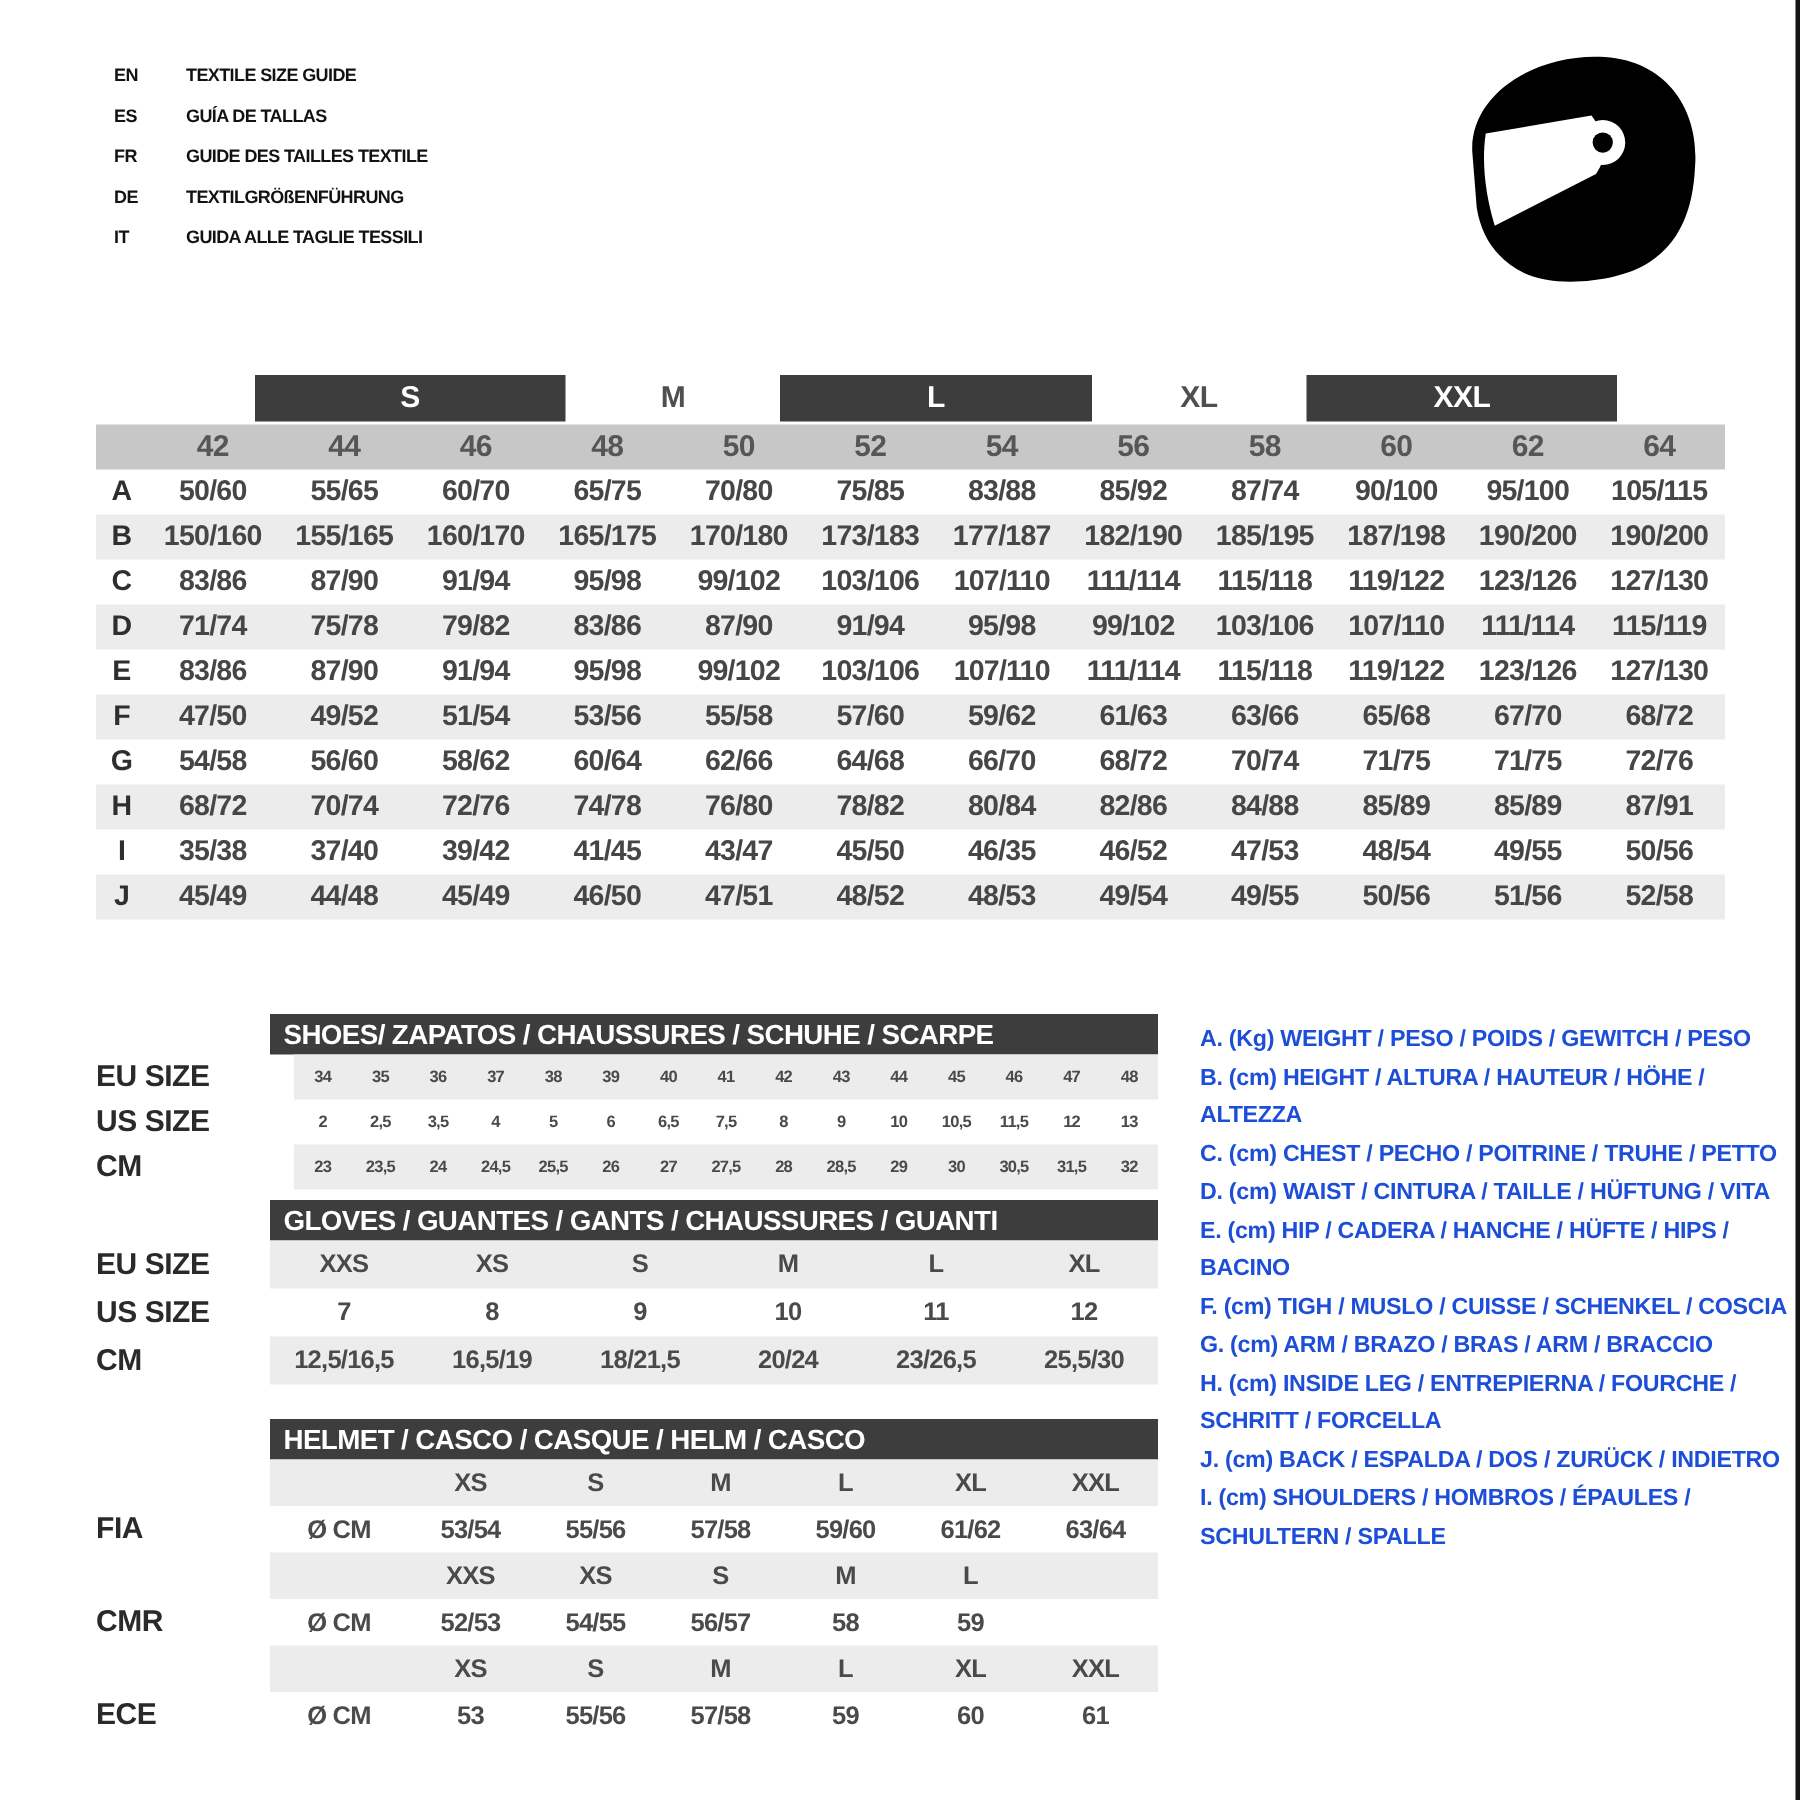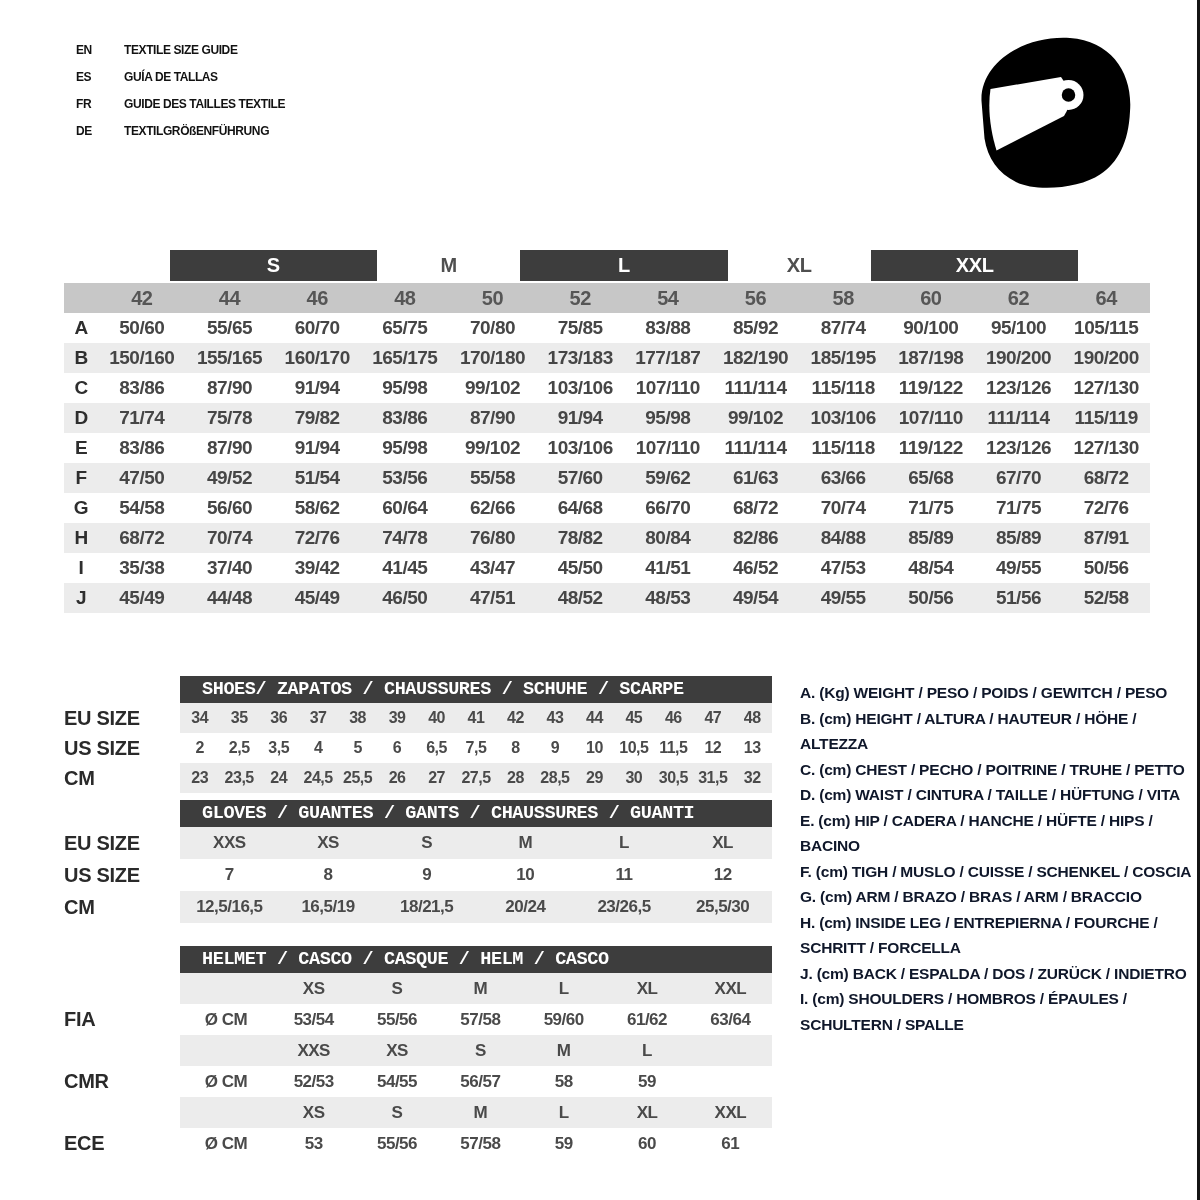--- a/index.html
+++ b/index.html
@@ -23,36 +23,36 @@
   .gbox.plain{color:#4f4f4f;}
   .num-row{height:30px;background:#c7c7c7;color:#565656;font-size:20px;letter-spacing:-0.5px;}
   .trow{height:30px;font-size:19px;letter-spacing:-0.5px;color:#464646;}
   .trow .t-label{color:#2e2e2e;}
   .trow.striped{background:#ececec;}
   
   .section{position:absolute;left:64px;width:708px;}
   .sec-title-row{display:flex;}
   .sec-spacer{width:116px;flex:0 0 116px;}
   .sec-title{width:592px;height:27px;background:#3d3d3d;color:#ffffff;font-size:18.5px;
-    line-height:27px;padding-left:22px;box-sizing:border-box;letter-spacing:-0.4px;font-family:Liberation Mono, monospace;}
+    line-height:27px;padding-left:9px;box-sizing:border-box;letter-spacing:-0.4px;}
   .sec-row{display:flex;}
   .sec-label{width:116px;flex:0 0 116px;display:flex;align-items:center;font-size:20px;color:#2a2a2a;letter-spacing:-0.3px;}
   .cells{width:592px;display:grid;align-items:center;text-align:center;color:#4a4a4a;letter-spacing:-0.5px;}
   .cells.striped{background:#ececec;}
   .shoes-sec{top:676px;}
   .shoes-sec .sec-row{height:30px;}
-  .shoes-sec .cells{grid-template-columns:repeat(15,1fr);font-size:16px;}
+  .shoes-sec .cells{grid-template-columns:repeat(15,1fr);font-size:11px;margin-left:16px;}
   .gloves-sec{top:800px;}
   .gloves-sec .sec-row{height:32px;}
   .gloves-sec .cells{grid-template-columns:repeat(6,1fr);font-size:17px;}
   .helmet-sec{top:946px;}
   .helmet-sec .sec-row{height:31px;}
   .helmet-sec .cells{grid-template-columns:92px repeat(6,1fr);font-size:17px;}
   
-  .legend{position:absolute;left:800px;top:680px;width:392px;font-size:15.5px;line-height:25.5px;color:#0f172a;letter-spacing:-0.2px;}
+  .legend{position:absolute;left:800px;top:680px;width:392px;font-size:15.5px;line-height:25.5px;color:#1d4ed8;letter-spacing:-0.2px;}
   
   .right-border{position:absolute;right:0;top:0;width:3px;height:1200px;background:#141414;}
 </style>
 </head>
 <body>
 
 <div class="langs">
   <div class="lang-row">
     <span class="lang-code">EN</span>
     <span class="lang-title">TEXTILE SIZE GUIDE</span>
@@ -61,20 +61,24 @@
     <span class="lang-code">ES</span>
     <span class="lang-title">GUÍA DE TALLAS</span>
   </div>
   <div class="lang-row">
     <span class="lang-code">FR</span>
     <span class="lang-title">GUIDE DES TAILLES TEXTILE</span>
   </div>
   <div class="lang-row">
     <span class="lang-code">DE</span>
     <span class="lang-title">TEXTILGRÖßENFÜHRUNG</span>
+  </div>
+  <div class="lang-row">
+    <span class="lang-code">IT</span>
+    <span class="lang-title">GUIDA ALLE TAGLIE TESSILI</span>
   </div>
 </div>
 
 <svg class="helmet-logo" viewBox="0 0 120 120" aria-hidden="true">
   <path fill="#000000" d="M68 8 C 96 10 110 32 108 57 C 107 78 100 91 88 99 C 75 108 46 111 32 104 C 20 98 13 88 11 75 L 9 50 C 8 24 38 6 68 8 Z"></path>
   <path fill="#ffffff" d="M15 42 L 62 34 C 68 42 70 51 64 60 L 19 83 C 15 70 13 55 15 42 Z"></path>
   <circle cx="67" cy="46" r="10" fill="#ffffff"></circle>
   <circle cx="67" cy="46" r="4.5" fill="#000000"></circle>
 </svg>
 
@@ -223,21 +227,21 @@
         <div class="t-cell">87/91</div>
       </div>
       <div class="trow grid13">
         <div class="t-label">I</div>
         <div class="t-cell">35/38</div>
         <div class="t-cell">37/40</div>
         <div class="t-cell">39/42</div>
         <div class="t-cell">41/45</div>
         <div class="t-cell">43/47</div>
         <div class="t-cell">45/50</div>
-        <div class="t-cell">41/51</div>
+        <div class="t-cell">46/35</div>
         <div class="t-cell">46/52</div>
         <div class="t-cell">47/53</div>
         <div class="t-cell">48/54</div>
         <div class="t-cell">49/55</div>
         <div class="t-cell">50/56</div>
       </div>
       <div class="trow grid13 striped">
         <div class="t-label">J</div>
         <div class="t-cell">45/49</div>
         <div class="t-cell">44/48</div>

